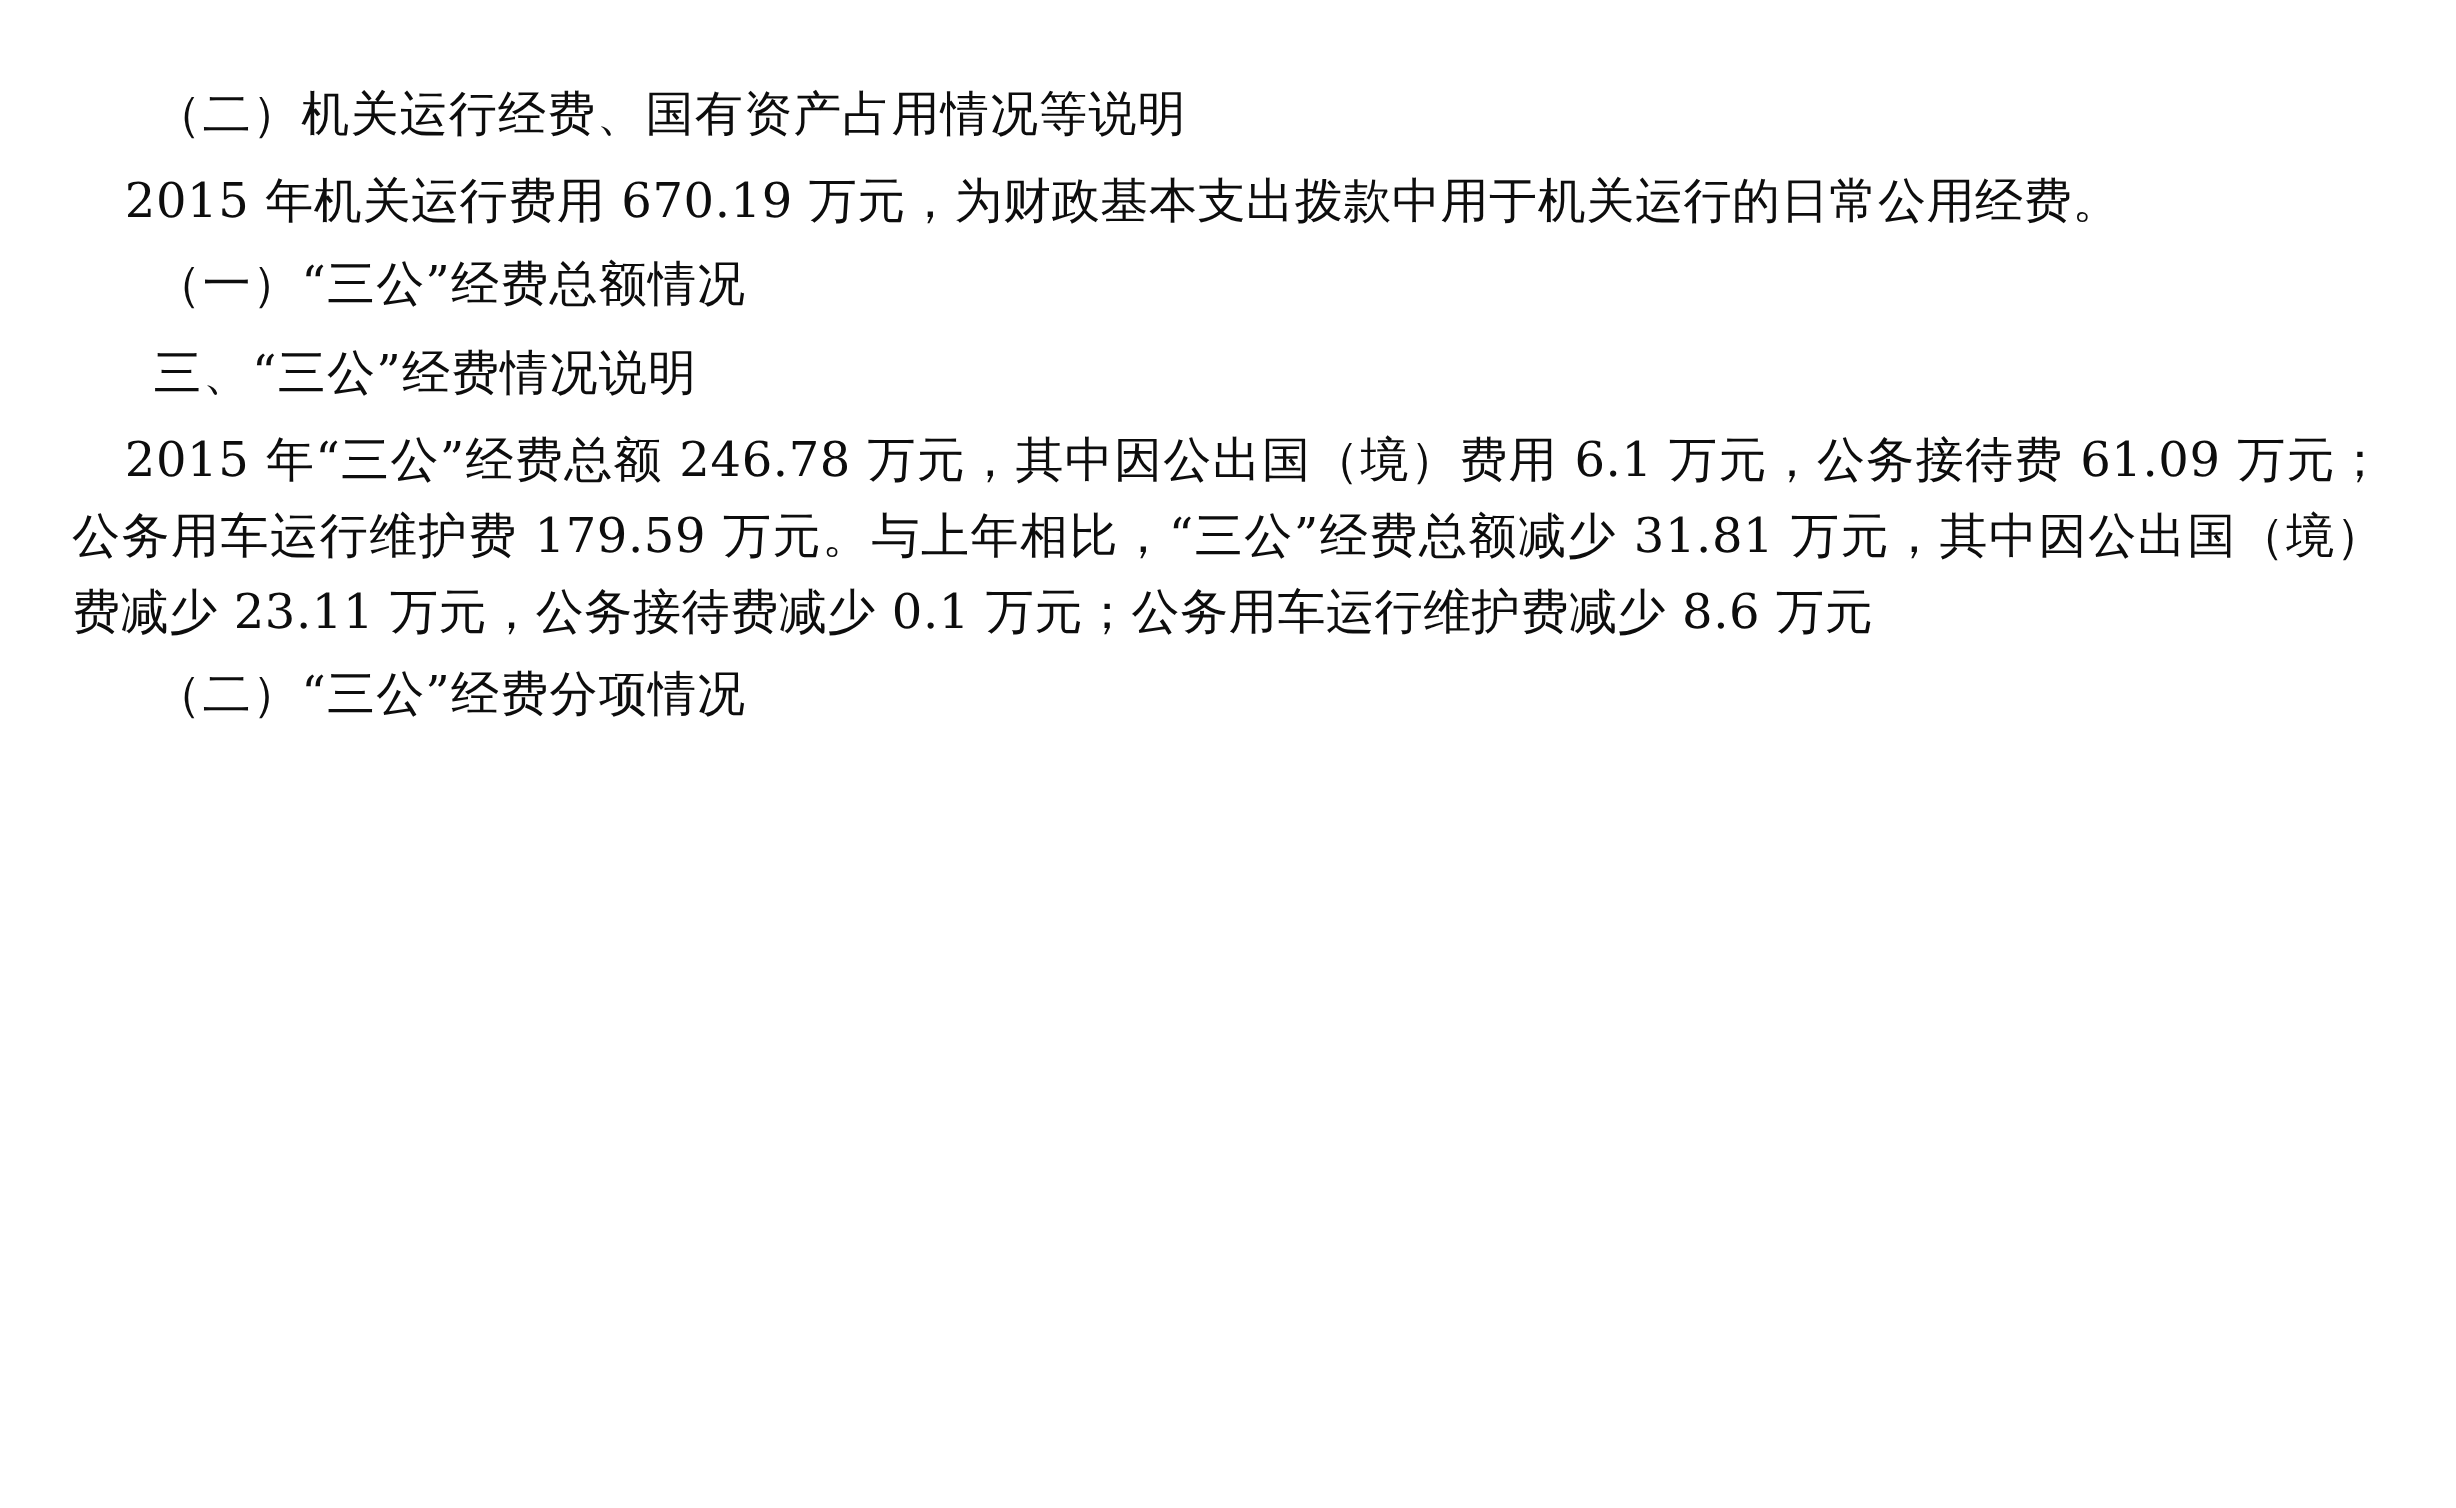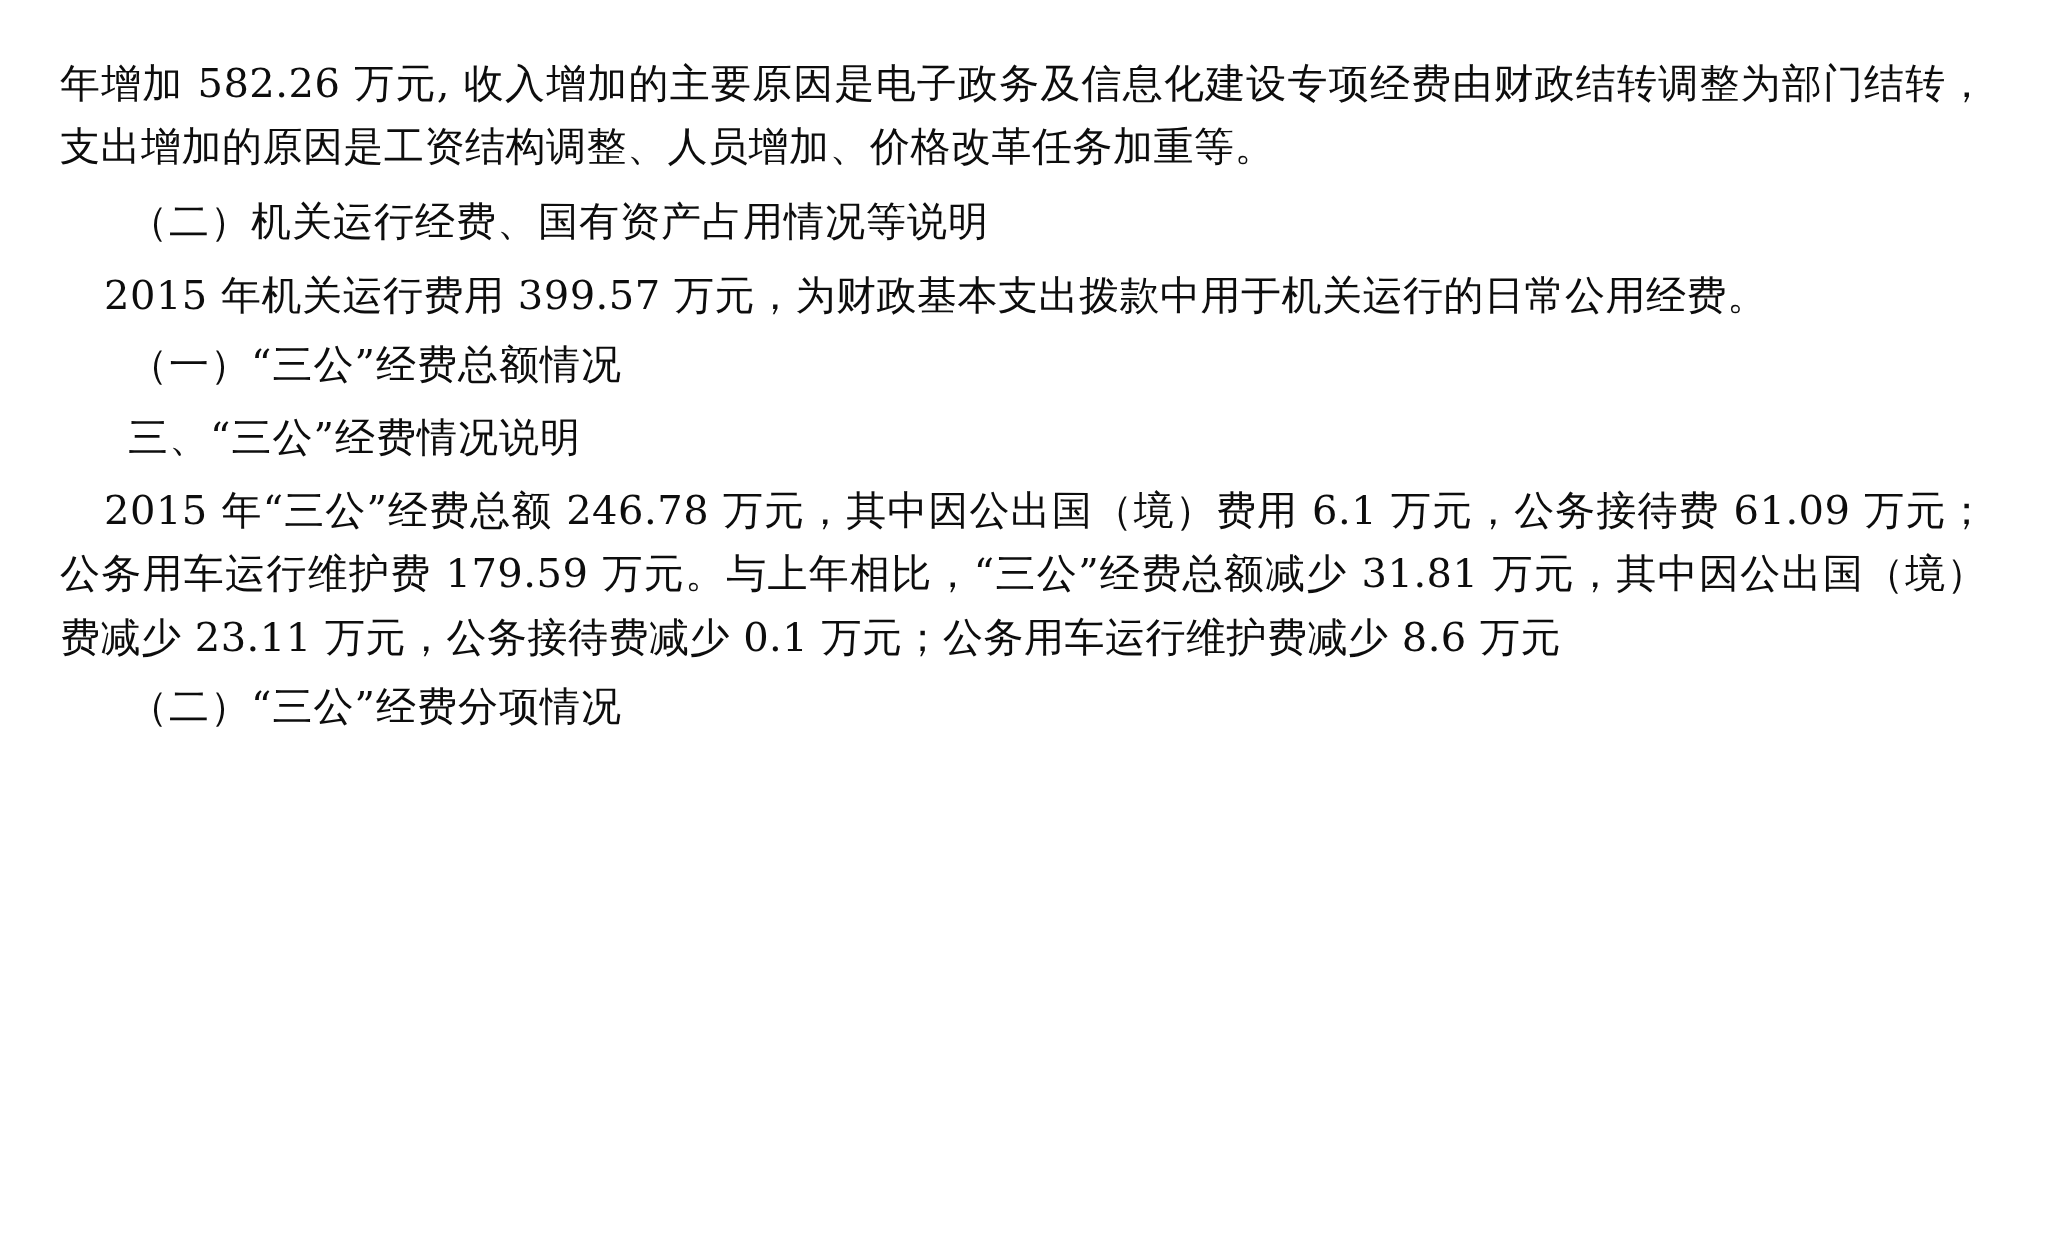--- a/index.html
+++ b/index.html
@@ -48,25 +48,24 @@
   .para.hang {
     text-indent: 1.4em;
   }
 </style>
 </head>
 <body>
 
 <div class="page">
   <div class="doc-body">
 
-    <p class="para">年增加 582.26 万元, 收入增加的主要原因是电子政务及信息化建设专项经费由财政结转调整为部门结转， 支出增加的原因是工资结构调整、人员增加、价格改革任务加重等。</p>
 
     <p class="para heading">（二）机关运行经费、国有资产占用情况等说明</p>
 
-    <p class="para lead">2015 年机关运行费用 399.57 万元，为财政基本支出拨款中用于机关运行的日常公用经费。</p>
+    <p class="para lead">2015 年机关运行费用 670.19 万元，为财政基本支出拨款中用于机关运行的日常公用经费。</p>
 
 
     <p class="para heading tight">（一）“三公”经费总额情况</p>
 
     <p class="para heading tight">三、“三公”经费情况说明</p>
 
     <p class="para lead">2015 年“三公”经费总额 246.78 万元，其中因公出国（境）费用 6.1 万元，公务接待费 61.09 万元；公务用车运行维护费 179.59 万元。与上年相比，“三公”经费总额减少 31.81 万元，其中因公出国（境）费减少 23.11 万元，公务接待费减少 0.1 万元；公务用车运行维护费减少 8.6 万元</p>
 
     <p class="para heading tight">（二）“三公”经费分项情况</p>
 

